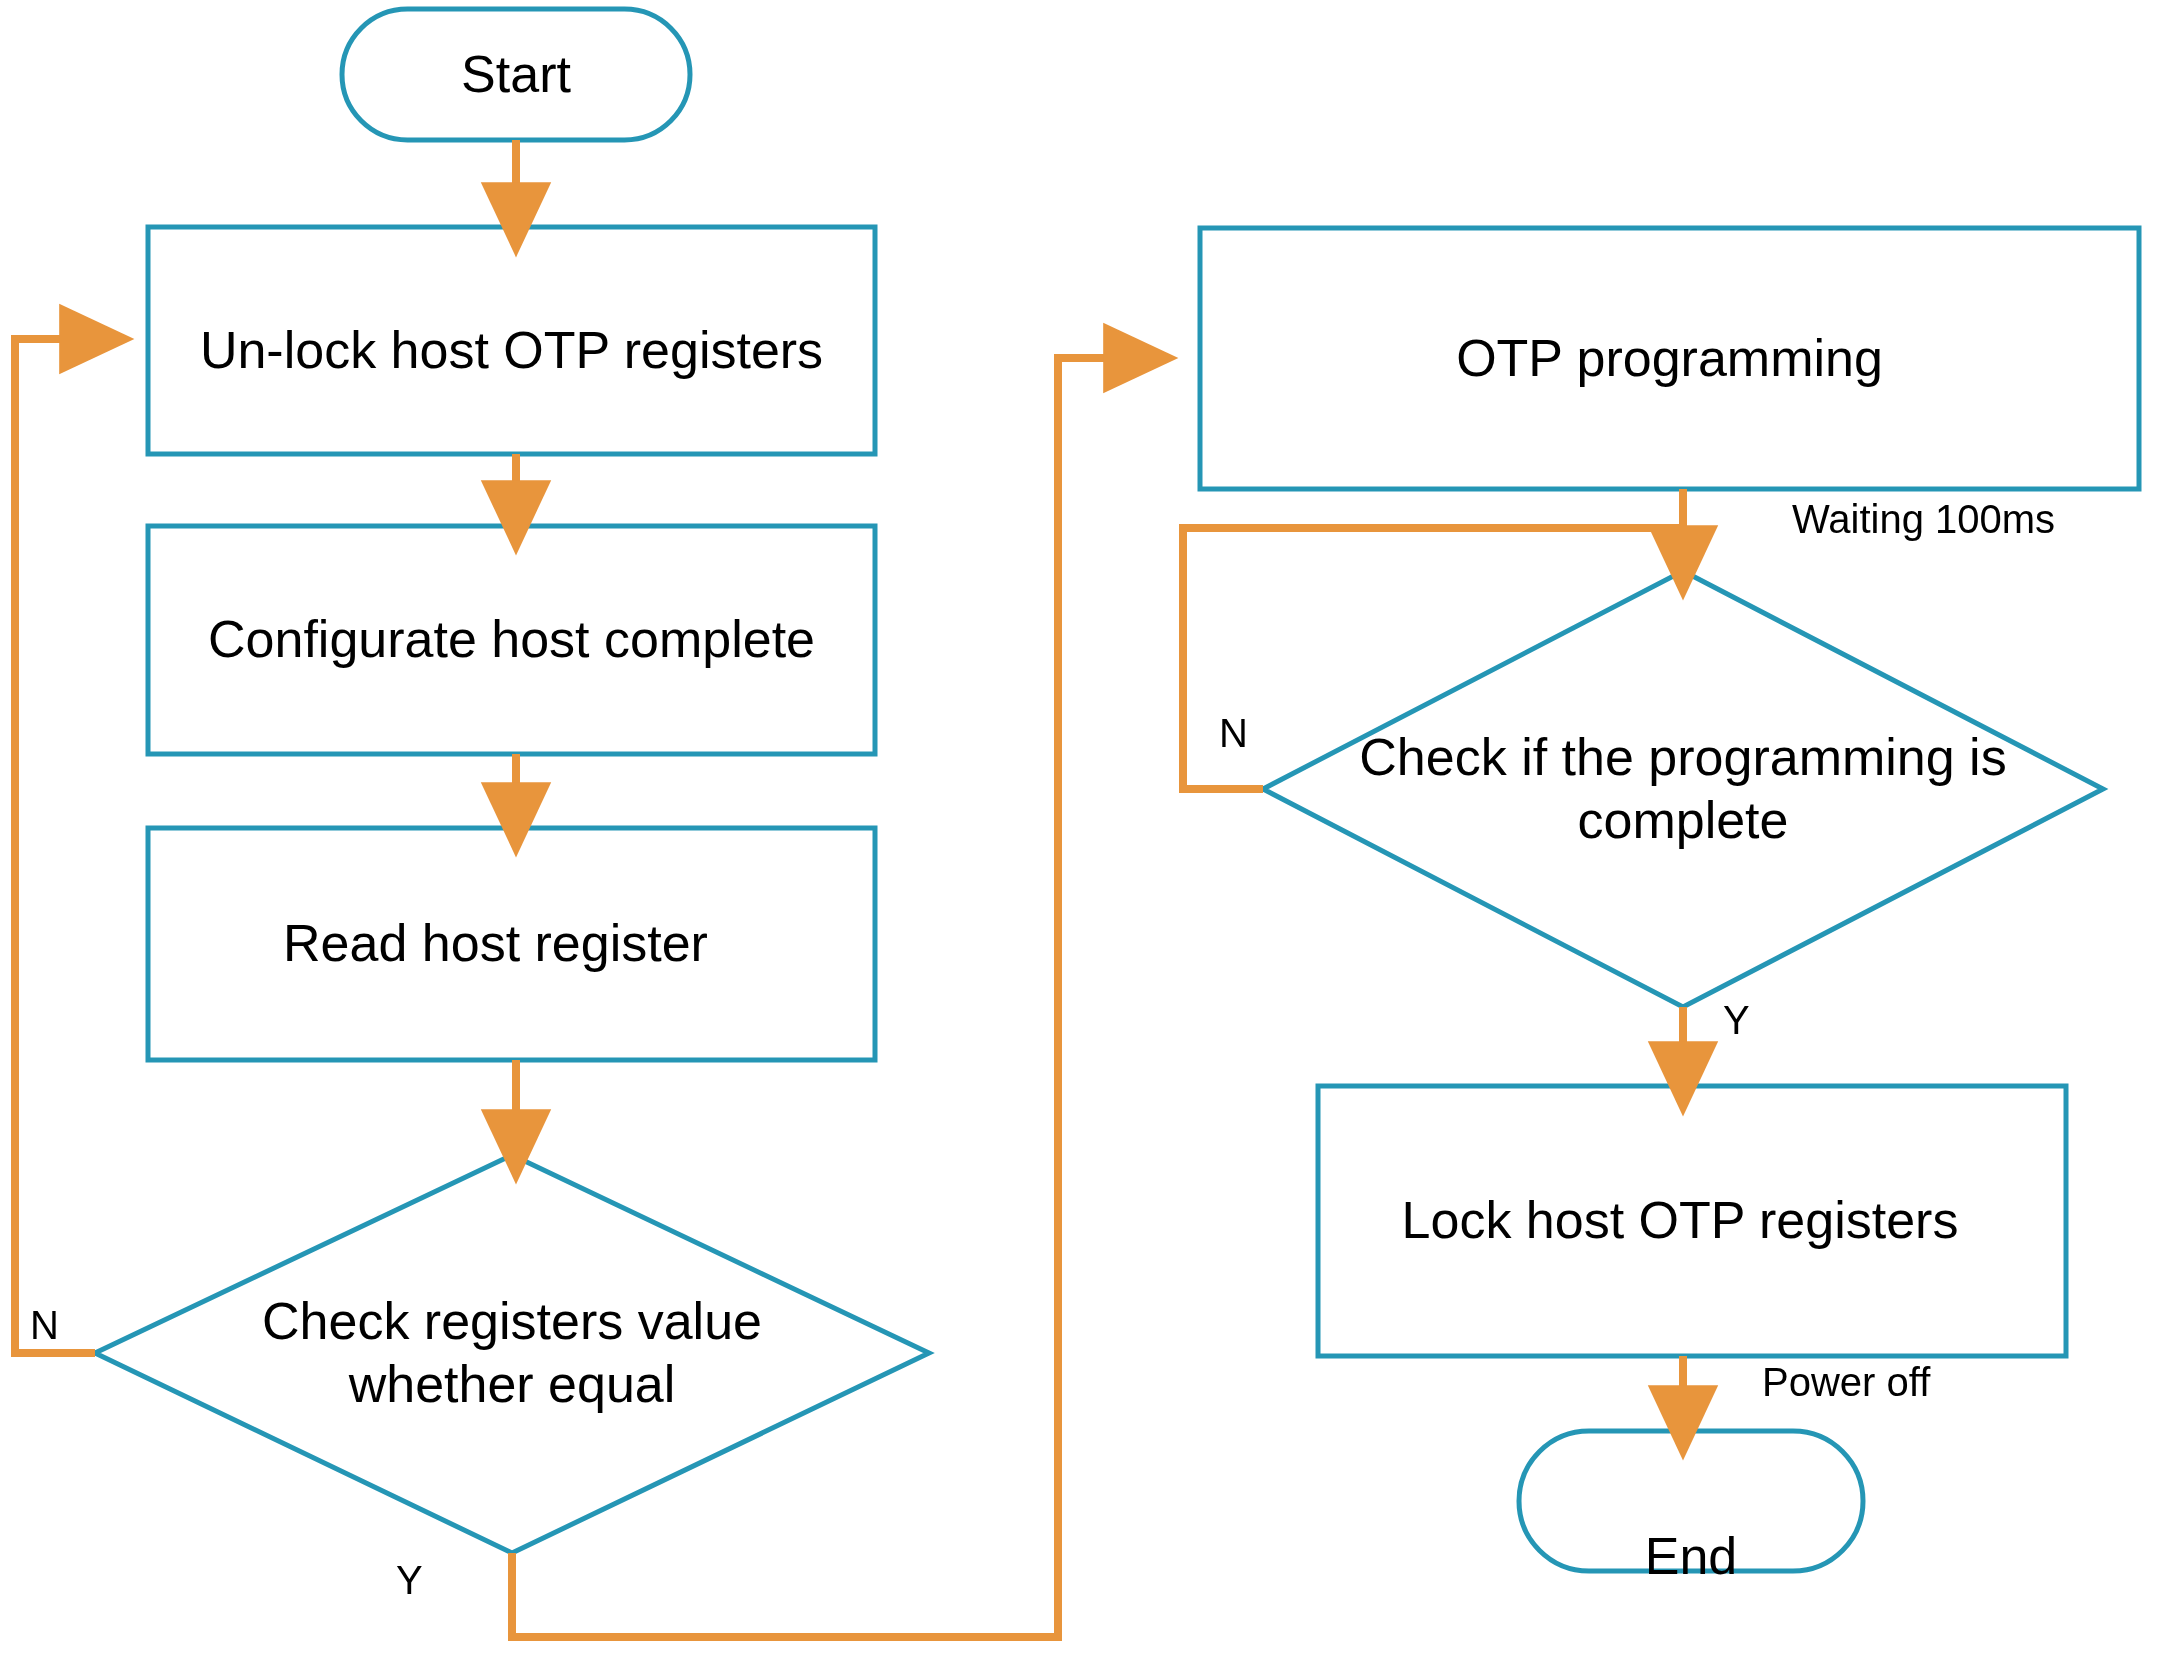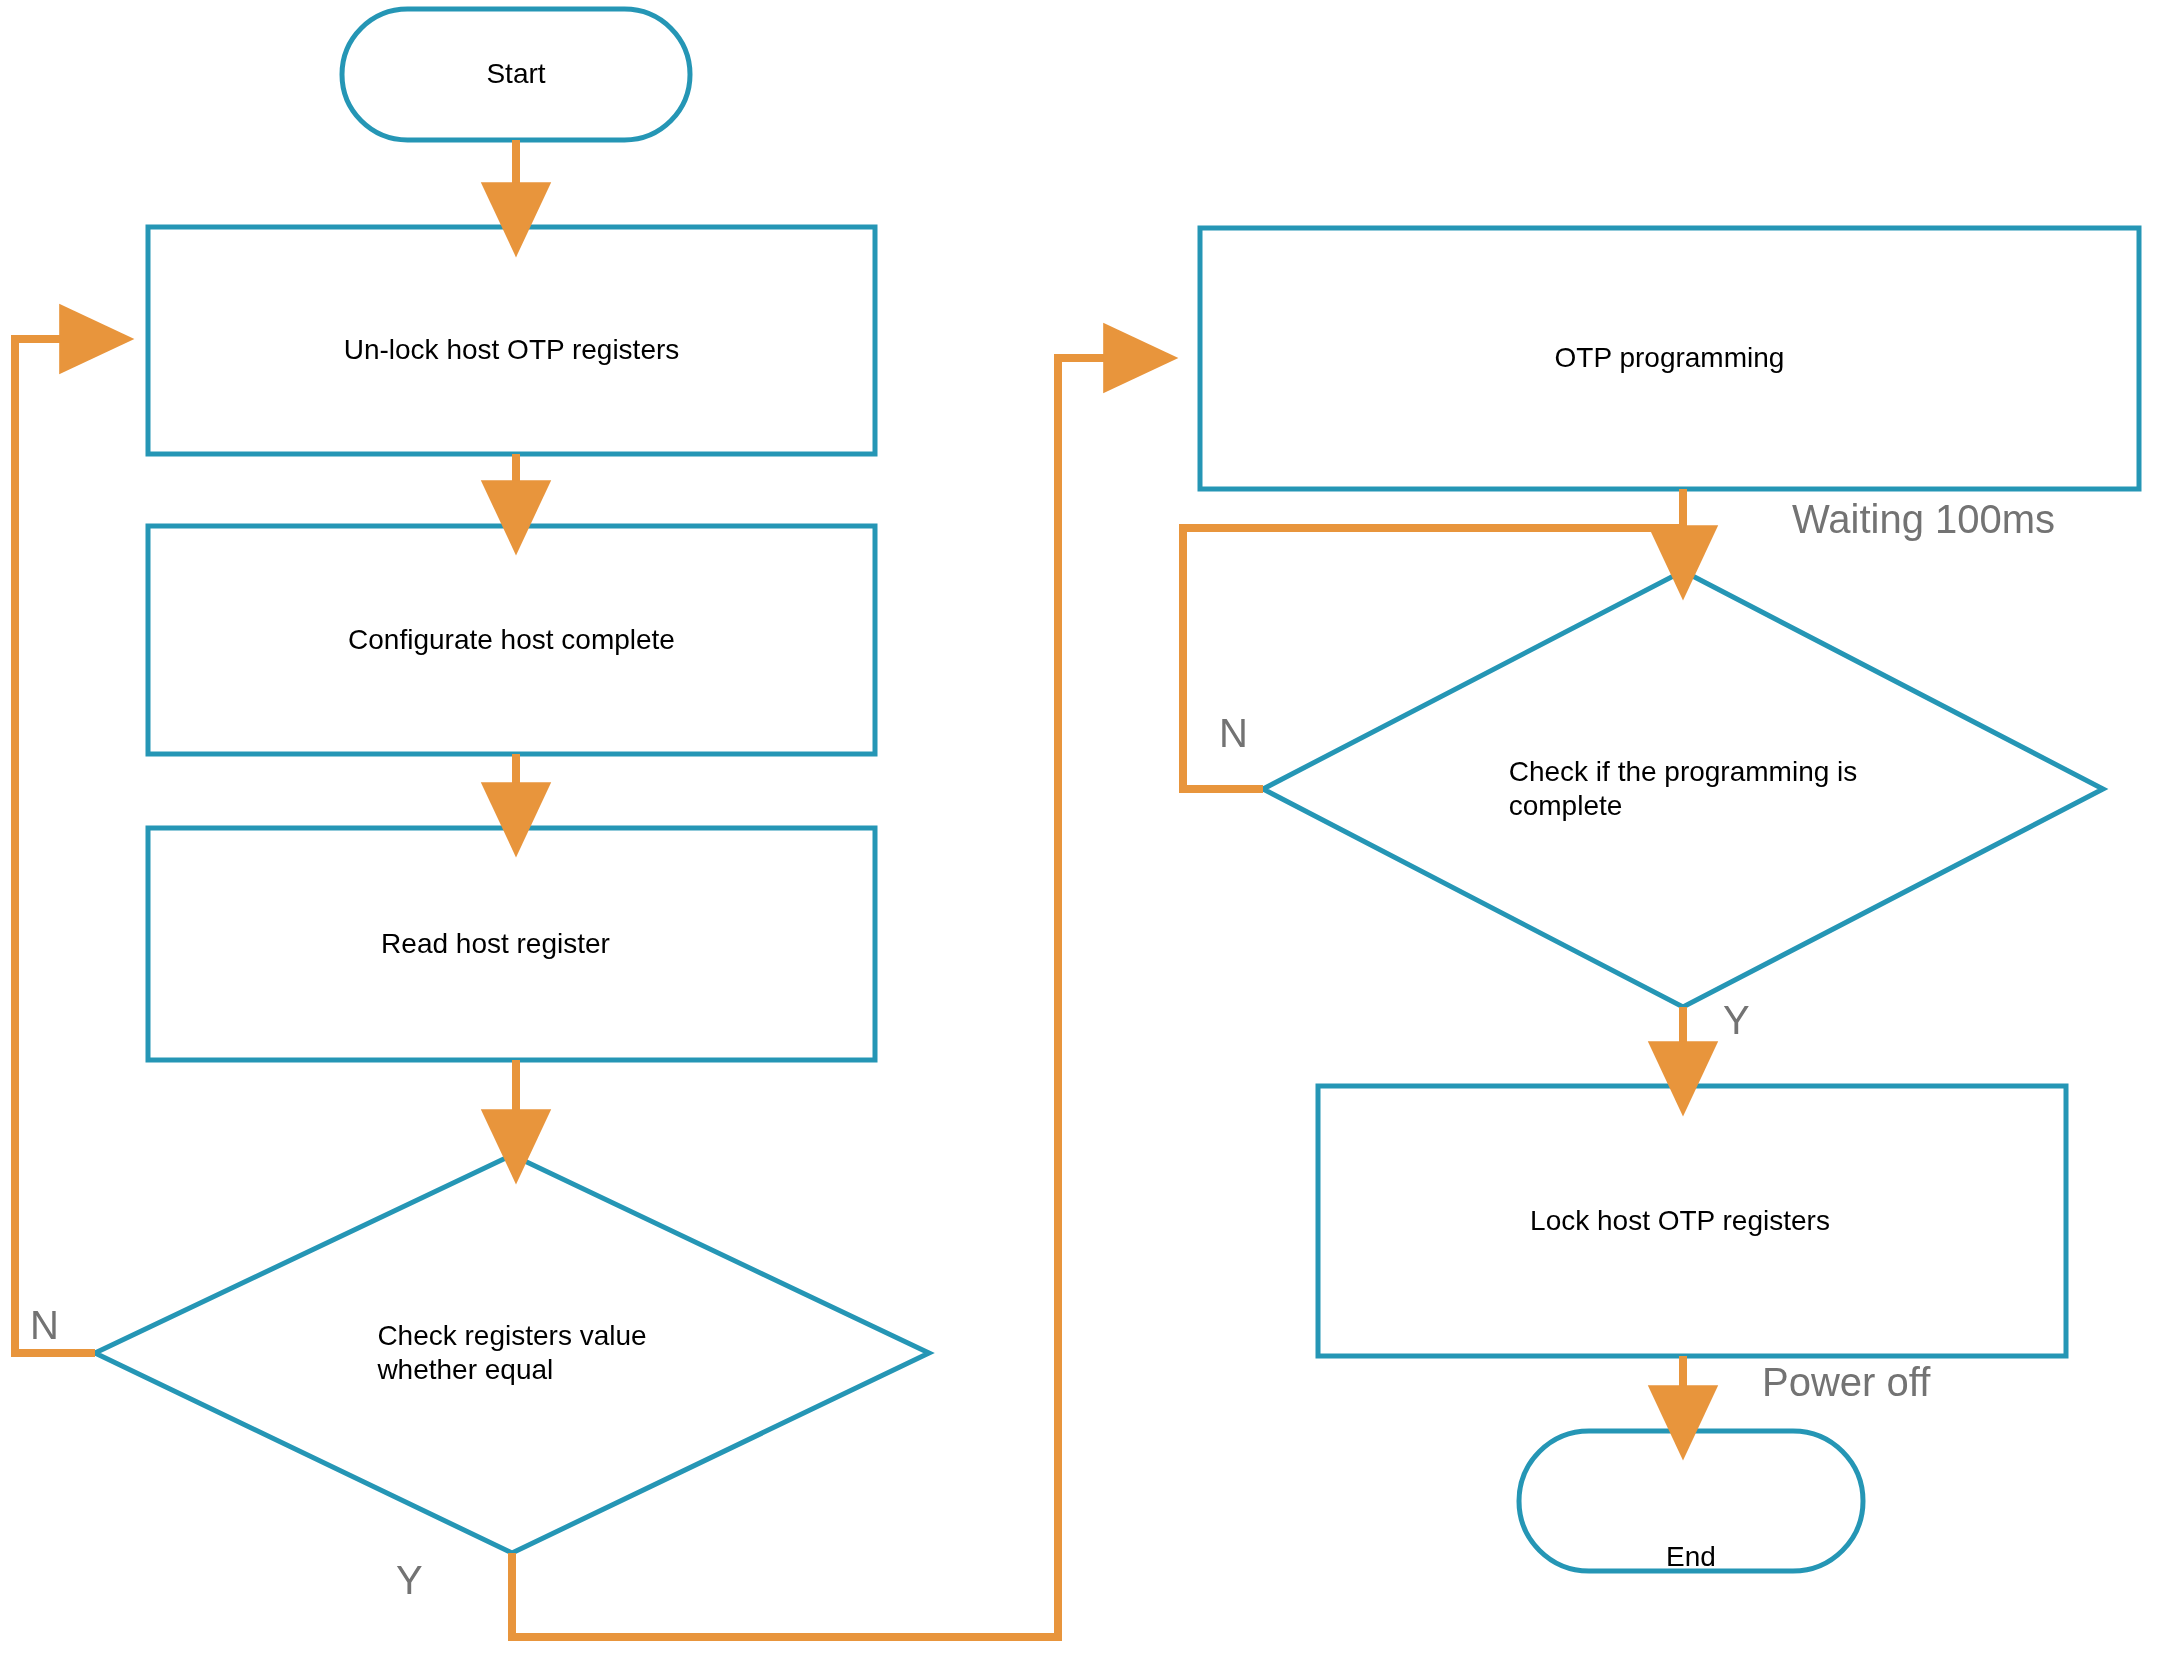--- a/index.html
+++ b/index.html
@@ -1,25 +1,25 @@
 <!DOCTYPE html>
 <html><head>
 <meta charset="utf-8">
 <style>
   html,body{margin:0;padding:0;background:#ffffff;}
   body{width:2169px;height:1661px;position:relative;overflow:hidden;
        font-family:"Liberation Sans","DejaVu Sans",sans-serif;}
   #flow{position:absolute;left:0;top:0;width:2169px;height:1661px;}
   .node-label{
     position:absolute;display:flex;align-items:center;justify-content:center;
-    text-align:left;color:#000000;font-size:28px;line-height:1.22;
+    text-align:center;color:#000000;font-size:52px;line-height:1.22;
     white-space:pre-line;pointer-events:none;
   }
   .edge-label{
-    position:absolute;color:#737373;font-size:40px;line-height:1;
+    position:absolute;color:#000000;font-size:40px;line-height:1;
     white-space:nowrap;
     text-align:center;
   }
 </style>
 </head>
 <body>
 
 <svg id="flow" viewBox="0 0 2169 1661">
   <defs>
     <marker id="ah" markerWidth="10" markerHeight="10" refX="4.6" refY="5" orient="auto" markerUnits="strokeWidth">

